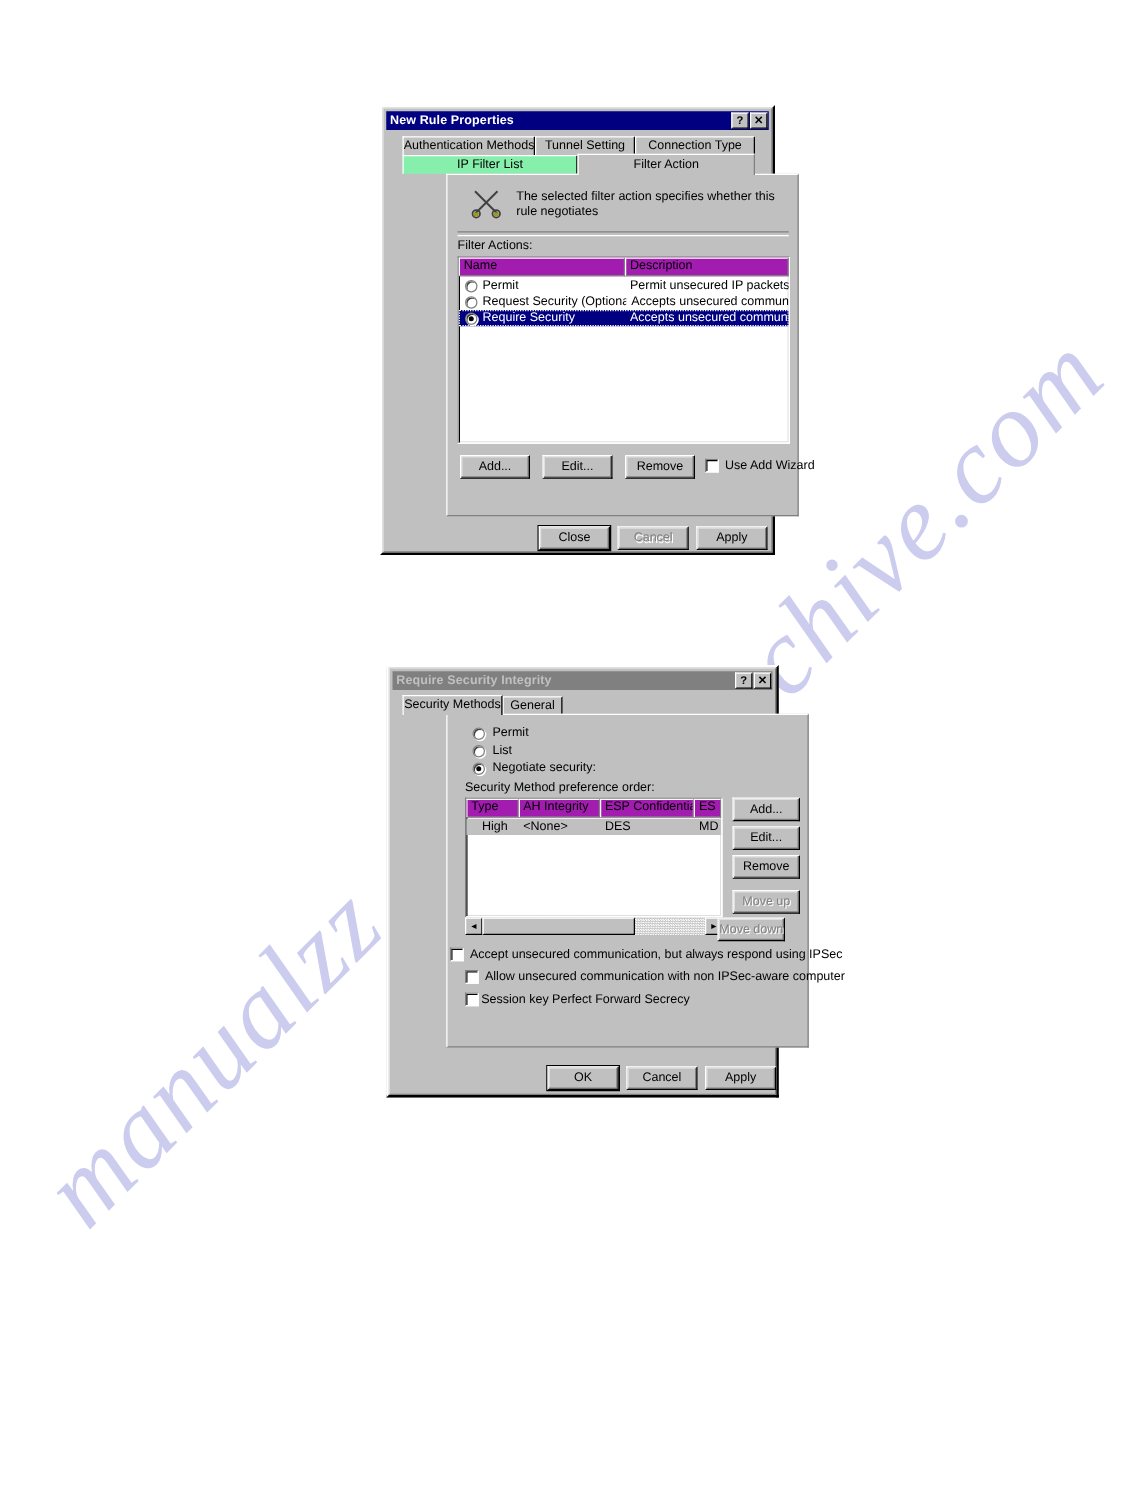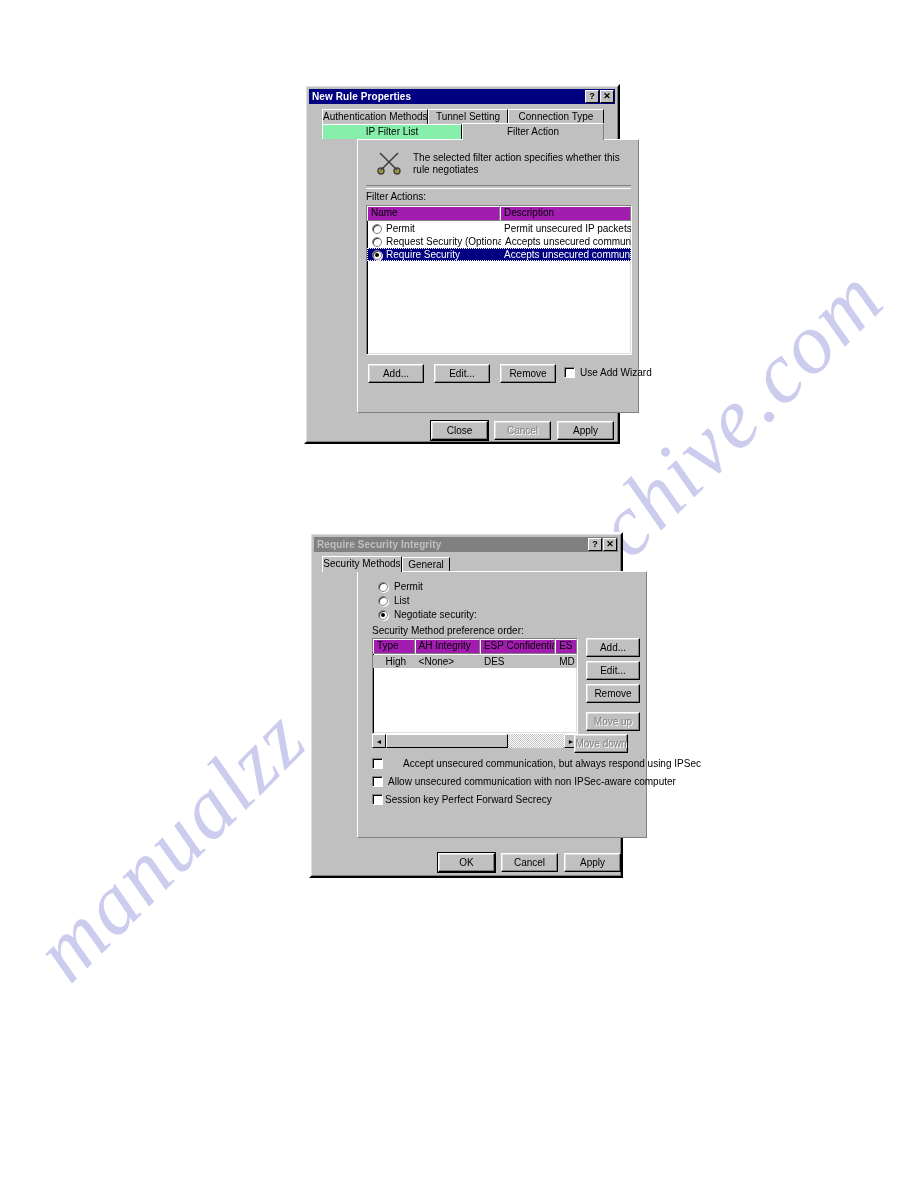--- a/index.html
+++ b/index.html
@@ -428,21 +428,21 @@
         <div class="btn" style="left:228px; top:112px; width:54px; height:19px;">
           <span>Remove</span>
         </div>
         <div class="btn disabled" style="left:228px; top:140px; width:54px; height:19px;">
           <span>Move up</span>
         </div>
         <div class="btn disabled" style="left:216px; top:162px; width:54px; height:19px;">
           <span>Move down</span>
         </div>
 
-        <div style="position:absolute; left:14px; top:186px; display:flex; align-items:flex-end; gap:20px;">
+        <div style="position:absolute; left:2px; top:186px; display:flex; align-items:flex-end; gap:5px;">
           <span class="checkbox"></span>
           <span class="lbl">Accept unsecured communication, but always respond using IPSec</span>
         </div>
         <div style="position:absolute; left:14px; top:204px; display:flex; align-items:center; gap:5px;">
           <span class="checkbox"></span>
           <span class="lbl">Allow unsecured communication with non IPSec-aware computer</span>
         </div>
         <div style="position:absolute; left:14px; top:222px; display:flex; align-items:center; gap:2px;">
           <span class="checkbox"></span>
           <span class="lbl">Session key Perfect Forward Secrecy</span>

